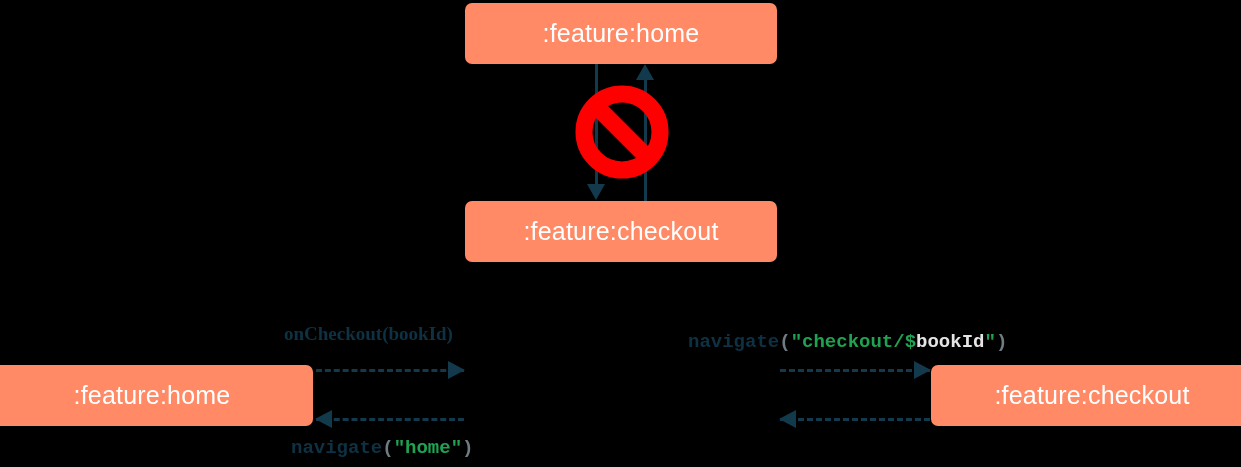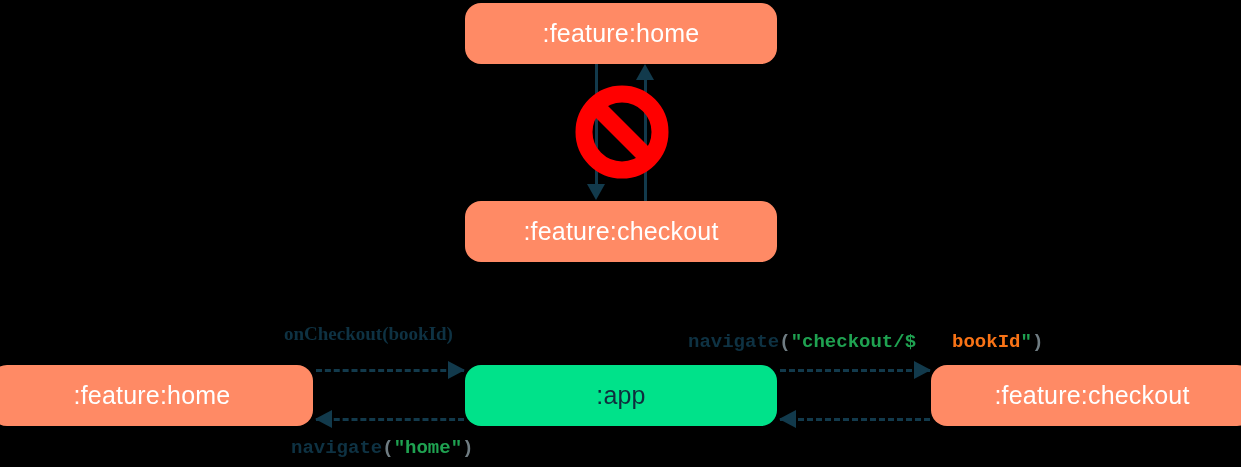--- a/index.html
+++ b/index.html
@@ -18,21 +18,21 @@
     overflow: hidden;
   }
 
   
   .node {
     position: absolute;
     box-sizing: border-box;
     display: flex;
     align-items: center;
     justify-content: center;
-    border-radius: 16px;
+    border-radius: 7px;
     font-family: "Liberation Sans", sans-serif;
     font-size: 25px;
     letter-spacing: 0.2px;
     white-space: nowrap;
   }
   .node.feature {
     background: #FF8A65;
     color: #FFFFFF;
   }
   .node.app {
@@ -105,21 +105,21 @@
     position: absolute;
     font-family: "Liberation Mono", "DejaVu Sans Mono", monospace;
     font-size: 19px;
     font-weight: bold;
     white-space: nowrap;
     letter-spacing: 0px;
   }
   .tok-fn    { color: #0E3243; }
   .tok-punct { color: #6F7C82; }
   .tok-str   { color: #1FA251; }
-  .tok-var   { color: #f97316; margin-left: 36px; }
+  .tok-var   { color: #e5e5e5; }
 
   #label-oncheckout  { left: 284px; top: 323px; font-family: Liberation Serif, serif; }
   #label-navigate-co { left: 688px; top: 331px; }
   #label-navigate-hm { left: 291px; top: 437px; }
   #label-onpaycancel { left: 740px; top: 437px; }
 </style>
 </head>
 <body>
 
 <div id="canvas">
@@ -147,21 +147,20 @@
     <span class="tok-fn">navigate</span><span class="tok-punct">(</span><span class="tok-str">"checkout/$</span><span class="tok-var">bookId</span><span class="tok-str">"</span><span class="tok-punct">)</span>
   </div>
 
   <div class="edge-label" id="label-navigate-hm">
     <span class="tok-fn">navigate</span><span class="tok-punct">(</span><span class="tok-str">"home"</span><span class="tok-punct">)</span>
   </div>
 
 
   <div class="node feature" id="node-home-bottom">:feature:home</div>
 
-  <div class="node app" id="node-app">:app</div>
 
   <div class="node feature" id="node-checkout-bot">:feature:checkout</div>
 
   <div class="h-arrow" id="arrow-home-to-app">
     <div class="h-line"></div>
     <div class="h-head right"></div>
   </div>
 
   <div class="h-arrow" id="arrow-app-to-home">
     <div class="h-line"></div>

